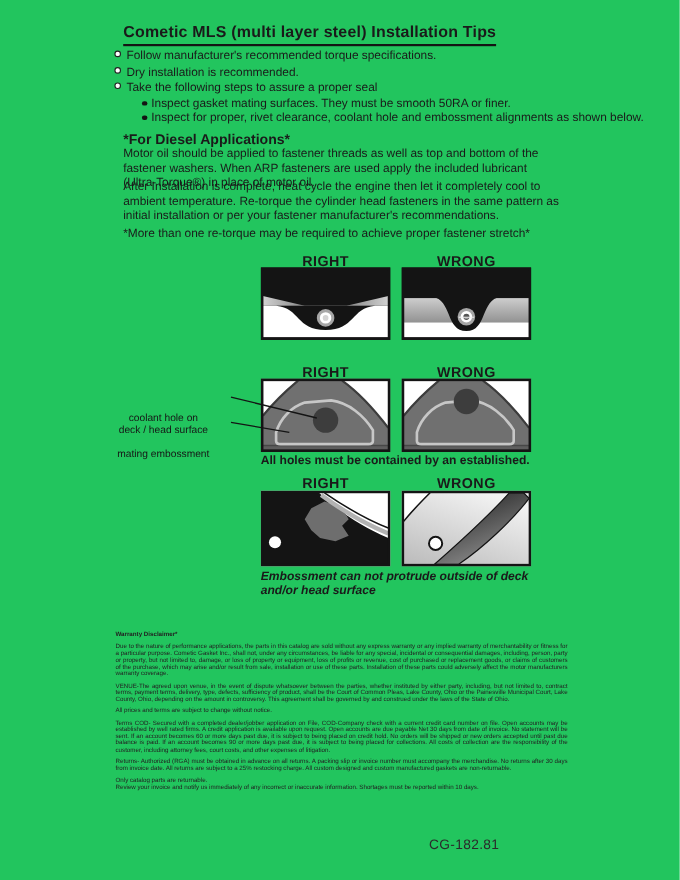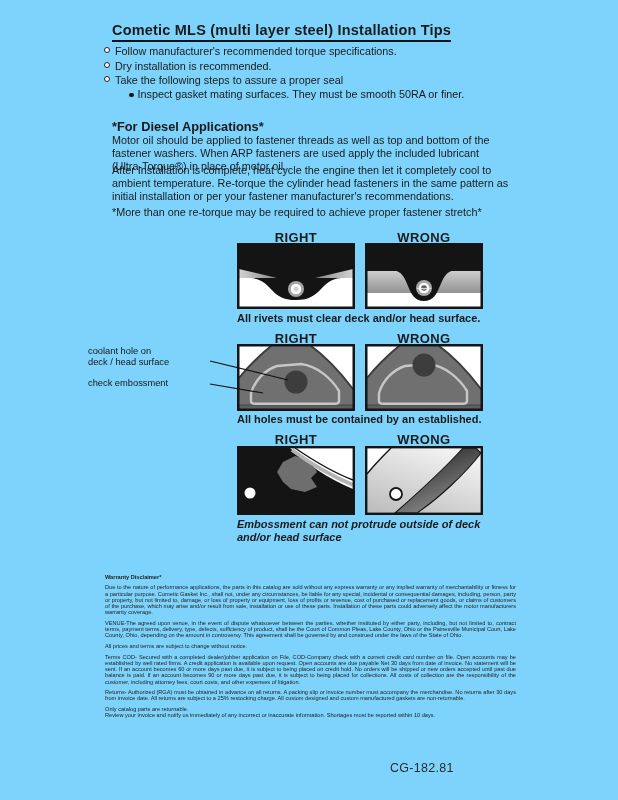--- a/index.html
+++ b/index.html
@@ -1,17 +1,17 @@
 <!DOCTYPE html>
 <html><head>
 <meta charset="utf-8">
 <style>
   html,body{margin:0;padding:0;background:#ffffff;}
   .page{
-    position:relative;width:618px;height:800px;background:#7dd3fc;overflow:hidden;
+    position:relative;width:618px;height:800px;background:#22c55e;overflow:hidden;
     font-family:"Liberation Sans","DejaVu Sans",sans-serif;color:#1a1a1a;
   }
   .abs{position:absolute;}
   .title{
     left:112px;top:22px;font-size:14.5px;font-weight:bold;letter-spacing:.2px;
     border-bottom:2.2px solid #141414;padding-bottom:2px;white-space:nowrap;
   }
   .bullet-row{left:104px;font-size:10.8px;white-space:nowrap;}
   .bullet-row .marker{
     display:inline-block;width:4px;height:4px;border:1px solid #222;border-radius:50%;
@@ -21,21 +21,21 @@
   .sub-row .marker{
     display:inline-block;width:4.5px;height:4.5px;border-radius:50%;background:#141414;
     margin-right:4px;vertical-align:1px;
   }
   .diesel-heading{left:112px;top:119px;font-size:12.8px;font-weight:bold;}
   .body-para{left:112px;width:398px;font-size:10.8px;line-height:13.2px;}
   .rw-label{width:118px;text-align:center;font-size:13px;font-weight:bold;letter-spacing:.4px;}
   .caption{font-size:11px;font-weight:bold;line-height:12.5px;}
   .panel{display:block;}
   .anno{
-    left:88px;width:121px;text-align:left;font-size:9.3px;line-height:10.8px;color:#161616;
+    left:88px;width:121px;text-align:center;font-size:9.3px;line-height:10.8px;color:#161616;margin-top:29px;
   }
   .legal-wrap{left:105px;top:574px;width:548px;transform:scale(0.75);transform-origin:top left;}
   .legal-wrap p{
     margin:0 0 6px 0;font-size:7.5px;line-height:1.1;text-align:justify;color:#222;
   }
   .legal-wrap p.lh{font-weight:bold;}
   .legal-wrap p.tight{margin:0;}
   .docnum{left:390px;top:761px;font-size:12.5px;letter-spacing:.3px;color:#2b2b2b;}
 </style>
 </head>
@@ -49,20 +49,23 @@
     <span class="marker"></span><span>Dry installation is recommended.</span>
   </div>
   <div class="abs bullet-row" style="top:45px;">
     <span class="marker"></span><span>Follow manufacturer's recommended torque specifications.</span>
   </div>
   <div class="abs bullet-row" style="top:74px;">
     <span class="marker"></span><span>Take the following steps to assure a proper seal</span>
   </div>
   <div class="abs sub-row" style="top:88px;">
     <span class="marker"></span><span>Inspect gasket mating surfaces.  They must be smooth 50RA or finer.</span>
+  </div>
+  <div class="abs sub-row" style="top:101px;">
+    <span class="marker"></span><span>Inspect for proper, rivet clearance, coolant hole and embossment alignments as shown below.</span>
   </div>
 
   <div class="abs diesel-heading">*For Diesel Applications*</div>
   <div class="abs body-para" style="top:134px;">Motor oil should be applied to fastener threads as well as top and bottom of the fastener washers. When ARP fasteners are used apply the included lubricant (Ultra-Torque®) in place of motor oil.</div>
   <div class="abs body-para" style="top:164px;">After Installation is complete, heat cycle the engine then let it completely cool to ambient temperature. Re-torque the cylinder head fasteners in the same pattern as initial installation or per your fastener manufacturer's recommendations.</div>
   <div class="abs body-para" style="top:206px;">*More than one re-torque may be required to achieve proper fastener stretch*</div>
 
   <div class="abs rw-label" style="left:237px;top:230px;">RIGHT</div>
   <div class="abs rw-label" style="left:365px;top:230px;">WRONG</div>
 
@@ -104,21 +107,20 @@
     <g>
       <circle cx="59" cy="45" r="8" fill="#a6a6a6"></circle>
       <circle cx="59" cy="45" r="5.2" fill="#ffffff"></circle>
       <circle cx="59" cy="45" r="2.8" fill="#565656"></circle>
       <path d="M56.3,45.6 Q59,48.4 61.7,45.6 Z" fill="#9c9c9c"></path>
       <line x1="52" y1="45.4" x2="66" y2="45.4" stroke="#f0f0f0" stroke-width="0.9"></line>
     </g>
     <rect x="1.25" y="1.25" width="115.5" height="63.5" fill="none" stroke="#141414" stroke-width="2.5"></rect>
   </svg>
 
-  <div class="abs caption" style="left:237px;top:312px;width:320px;">All rivets must clear deck and/or head surface.</div>
 
   <div class="abs rw-label" style="left:237px;top:331px;">RIGHT</div>
   <div class="abs rw-label" style="left:365px;top:331px;">WRONG</div>
 
   <svg class="abs panel" style="left:237px;top:344px;" width="118" height="67" viewBox="0 0 118 67">
     <rect x="0" y="0" width="118" height="67" fill="#707070"></rect>
     <path d="M2,2 L34,2 C22,12 10,24 2,34 Z" fill="#ffffff"></path>
     <path d="M34,2 C22,12 10,24 2,34" fill="none" stroke="#3c3c3c" stroke-width="2"></path>
     <path d="M74,2 L116,2 L116,45 C103,28 88,12 74,2 Z" fill="#ffffff"></path>
     <path d="M74,2 C88,12 103,28 116,45" fill="none" stroke="#3c3c3c" stroke-width="2"></path>
@@ -139,21 +141,21 @@
     <line x1="2" y1="61" x2="116" y2="61" stroke="#474747" stroke-width="1.2"></line>
     <path d="M14,57 L14,49 C18,36 28,26 40,22 L64,20 C80,22 94,34 102,47 L102,57 C102,59.3 100.5,59.8 98,59.8 L18,59.8 C15.5,59.8 14,59.3 14,57 Z" fill="none" stroke="#c7c7c7" stroke-width="2.4"></path>
     <circle cx="59" cy="21" r="11.5" fill="#3d3d3d"></circle>
     <rect x="1.25" y="1.25" width="115.5" height="64.5" fill="none" stroke="#141414" stroke-width="2.5"></rect>
   </svg>
 
   <div class="abs anno" style="top:346px;">
     <div>coolant hole on</div>
     <div>deck / head surface</div>
   </div>
-  <div class="abs anno" style="top:378px;">check embossment</div>
+  <div class="abs anno" style="top:378px;">mating embossment</div>
 
   <svg class="abs" style="left:85px;top:340px;" width="300" height="70" viewBox="0 0 300 70">
     <line x1="125" y1="21" x2="203" y2="40" stroke="#141414" stroke-width="1.2"></line>
     <line x1="125" y1="44" x2="178" y2="53" stroke="#141414" stroke-width="1.2"></line>
   </svg>
 
   <div class="abs caption" style="left:237px;top:413px;width:320px;">All holes must be contained by an established.</div>
 
   <div class="abs rw-label" style="left:237px;top:432px;">RIGHT</div>
   <div class="abs rw-label" style="left:365px;top:432px;">WRONG</div>

